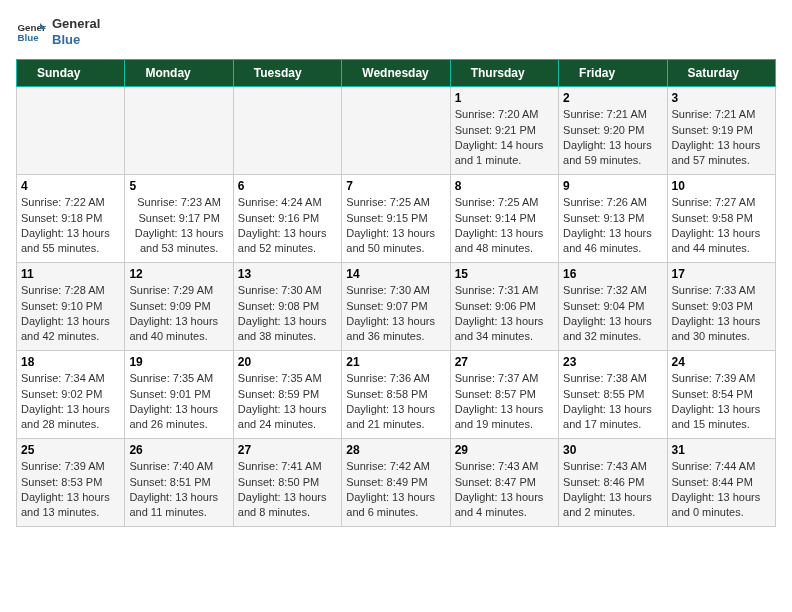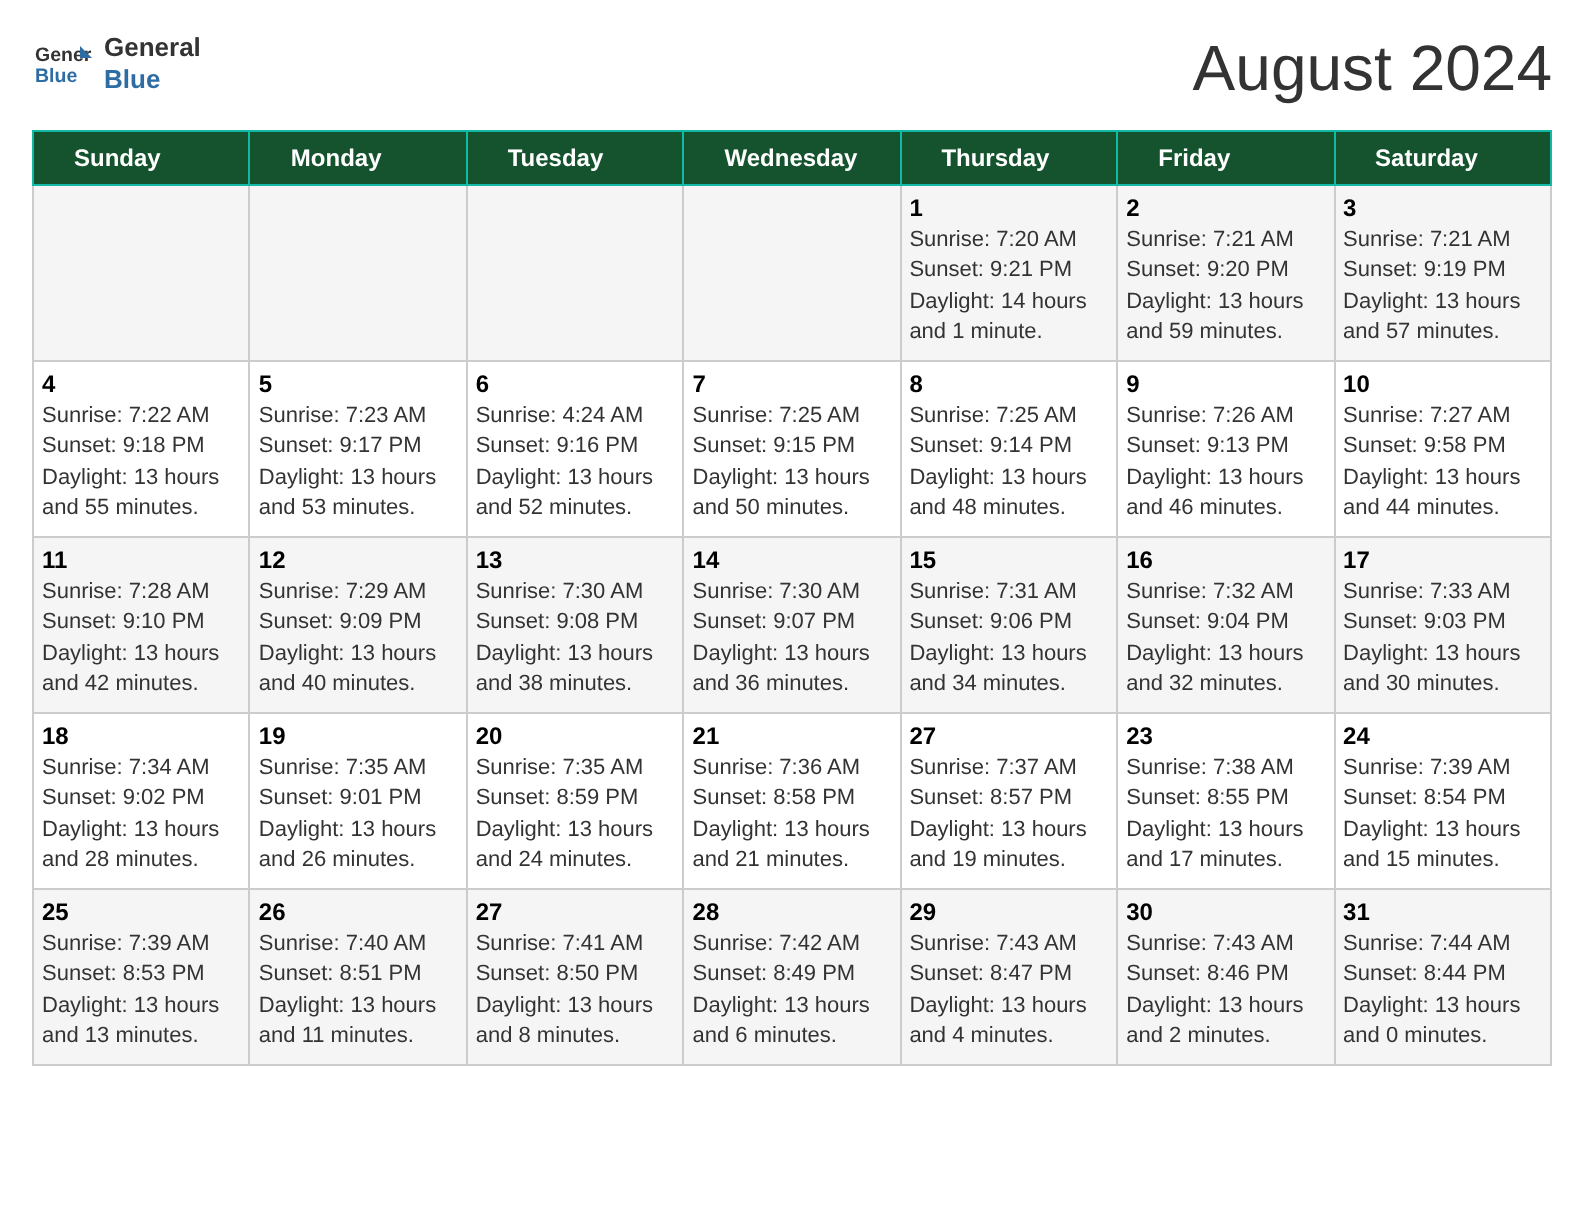--- a/index.html
+++ b/index.html
@@ -89,21 +89,20 @@
       <text x="2" y="18" font-size="13" font-weight="bold" fill="#333" font-family="Arial">General</text>
       <text x="2" y="32" font-size="13" font-weight="bold" fill="#2e6da4" font-family="Arial">Blue</text>
       <polygon points="36,8 44,16 36,16" fill="#2e6da4" transform="translate(-4, 0)"></polygon>
     </svg>
     <div style="display:flex; flex-direction:column; margin-left:2px;">
       <span style="font-size:13px; font-weight:bold; color:#333; line-height:1.2;">General</span>
       <span style="font-size:13px; font-weight:bold; color:#2e6da4; line-height:1.2;">Blue</span>
     </div>
   </div>
   <div class="title-section">
-    <div class="main-title">August 2024</div>
   </div>
 </div>
 
 <table class="calendar-table">
   <thead>
     <tr>
     <th>Sunday</th>
         <th>Monday</th>
         <th>Tuesday</th>
         <th>Wednesday</th>
@@ -143,21 +142,21 @@
       <tr>
         <td>
           <span class="day-number">4</span>
           <div class="day-info" style="white-space: pre-line;">Sunrise: 7:22 AM
 Sunset: 9:18 PM
 Daylight: 13 hours
 and 55 minutes.</div>
         </td>
         <td>
           <span class="day-number">5</span>
-          <div class="day-info" style="white-space: pre-line;">Sunrise: 7:23 AM
+          <div class="day-info" style="white-space: pre-line; text-align: center;">Sunrise: 7:23 AM
 Sunset: 9:17 PM
 Daylight: 13 hours
 and 53 minutes.</div>
         </td>
         <td>
           <span class="day-number">6</span>
           <div class="day-info" style="white-space: pre-line;">Sunrise: 4:24 AM
 Sunset: 9:16 PM
 Daylight: 13 hours
 and 52 minutes.</div>

